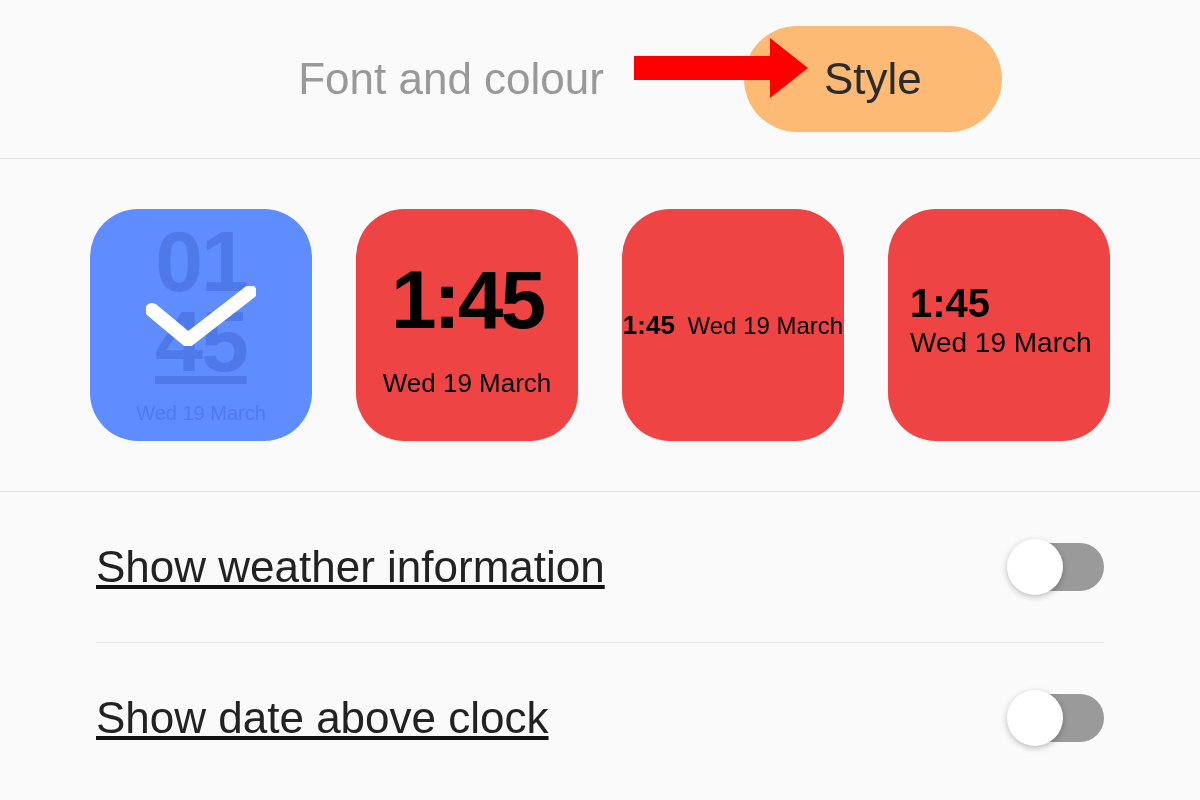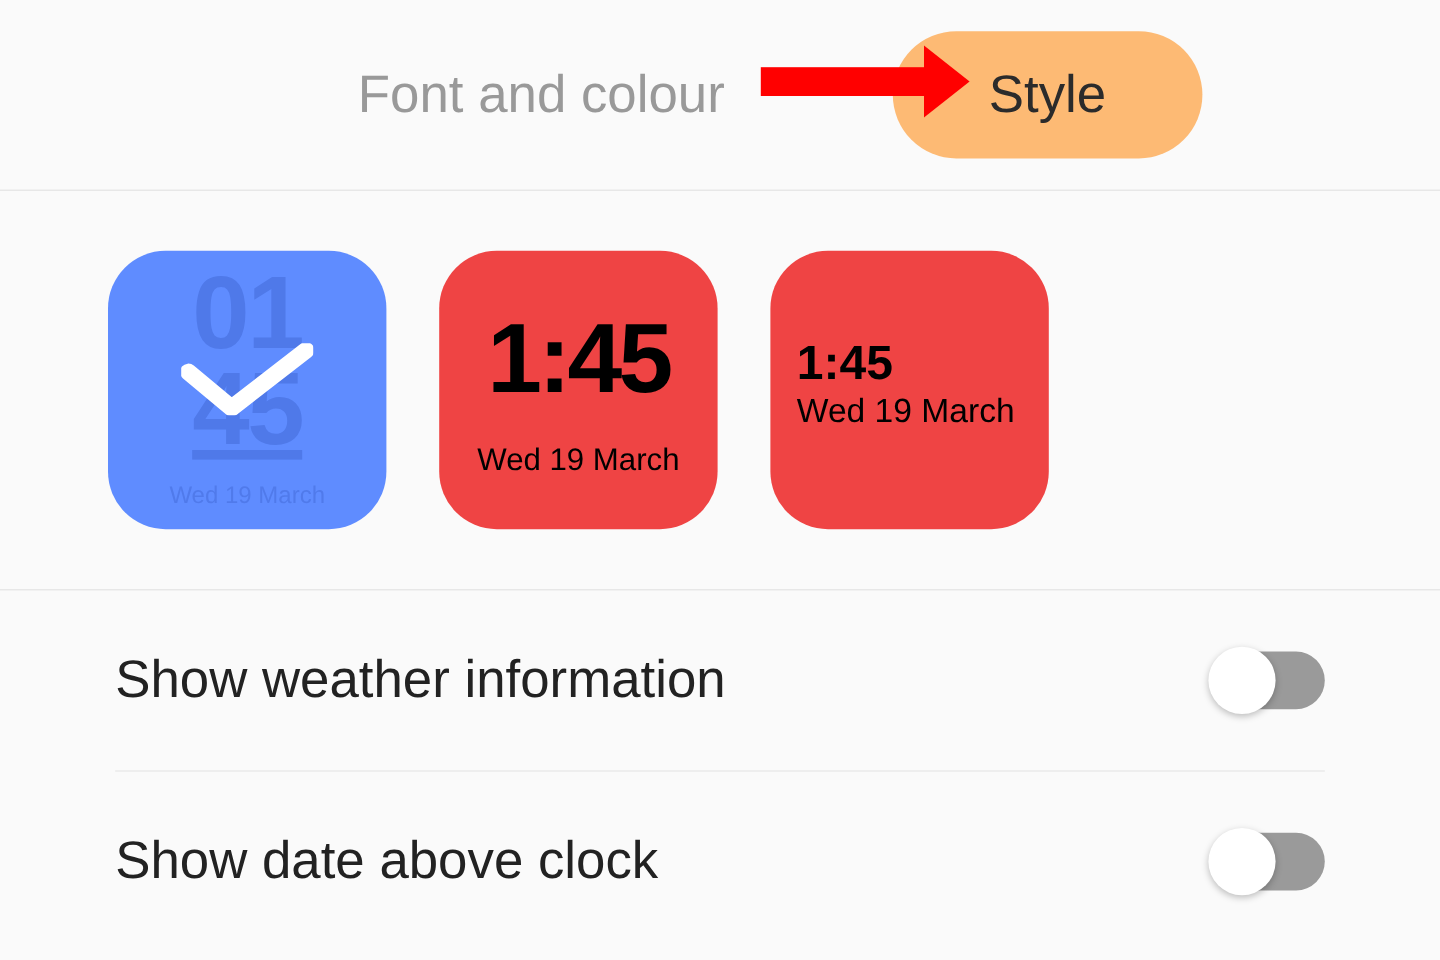--- a/index.html
+++ b/index.html
@@ -37,21 +37,21 @@
 
   
   .s3-line { position:absolute; top:50%; left:0; right:0; transform:translateY(-50%); text-align:center; font-size:24px; color:#000; white-space:nowrap; }
   .s3-time { font-weight:700; font-size:26px; margin-right:6px; }
 
   
   .s4-time{ position:absolute; top:72px; left:22px; font-weight:700; font-size:40px; color:#000; }
   .s4-date{ position:absolute; top:118px; left:22px; font-size:28px; color:#000; }
 
   
-  .list { padding:0 96px; }
+  .list { padding:0 96px;text-decoration:underline; }
   .row  { height:150px; display:flex; align-items:center; justify-content:space-between; }
   .row-label { font-size:44px; color:#222; }
   .row + .row { border-top:1px solid #e6e6e6;gap:44px; }
 
   
   .toggle { width:96px; height:48px; border-radius:999px; background:#9a9a9a; position:relative; cursor:pointer; }
   .knob   { width:56px; height:56px; border-radius:50%; background:#fff; position:absolute; left:-1px; top:-4px; box-shadow:0 2px 6px rgba(0,0,0,.25); }
 
   
   .screen { position:relative; width:1200px; height:800px; }
@@ -84,20 +84,26 @@
             <polyline points="6,24 42,54 104,6"></polyline>
           </svg>
       </div>
     </div>
 
     <div class="card">
       <div class="s2-time">1:45</div>
       <div class="s2-date">Wed 19 March</div>
     </div>
 
+    <div class="card">
+      <div class="s3-line">
+        <span class="s3-time">1:45</span>
+        <span>Wed 19 March</span>
+      </div>
+    </div>
 
     <div class="card">
       <div class="s4-time">1:45</div>
       <div class="s4-date">Wed 19 March</div>
     </div>
 
   </div>
 
   <div class="divider"></div>
 

